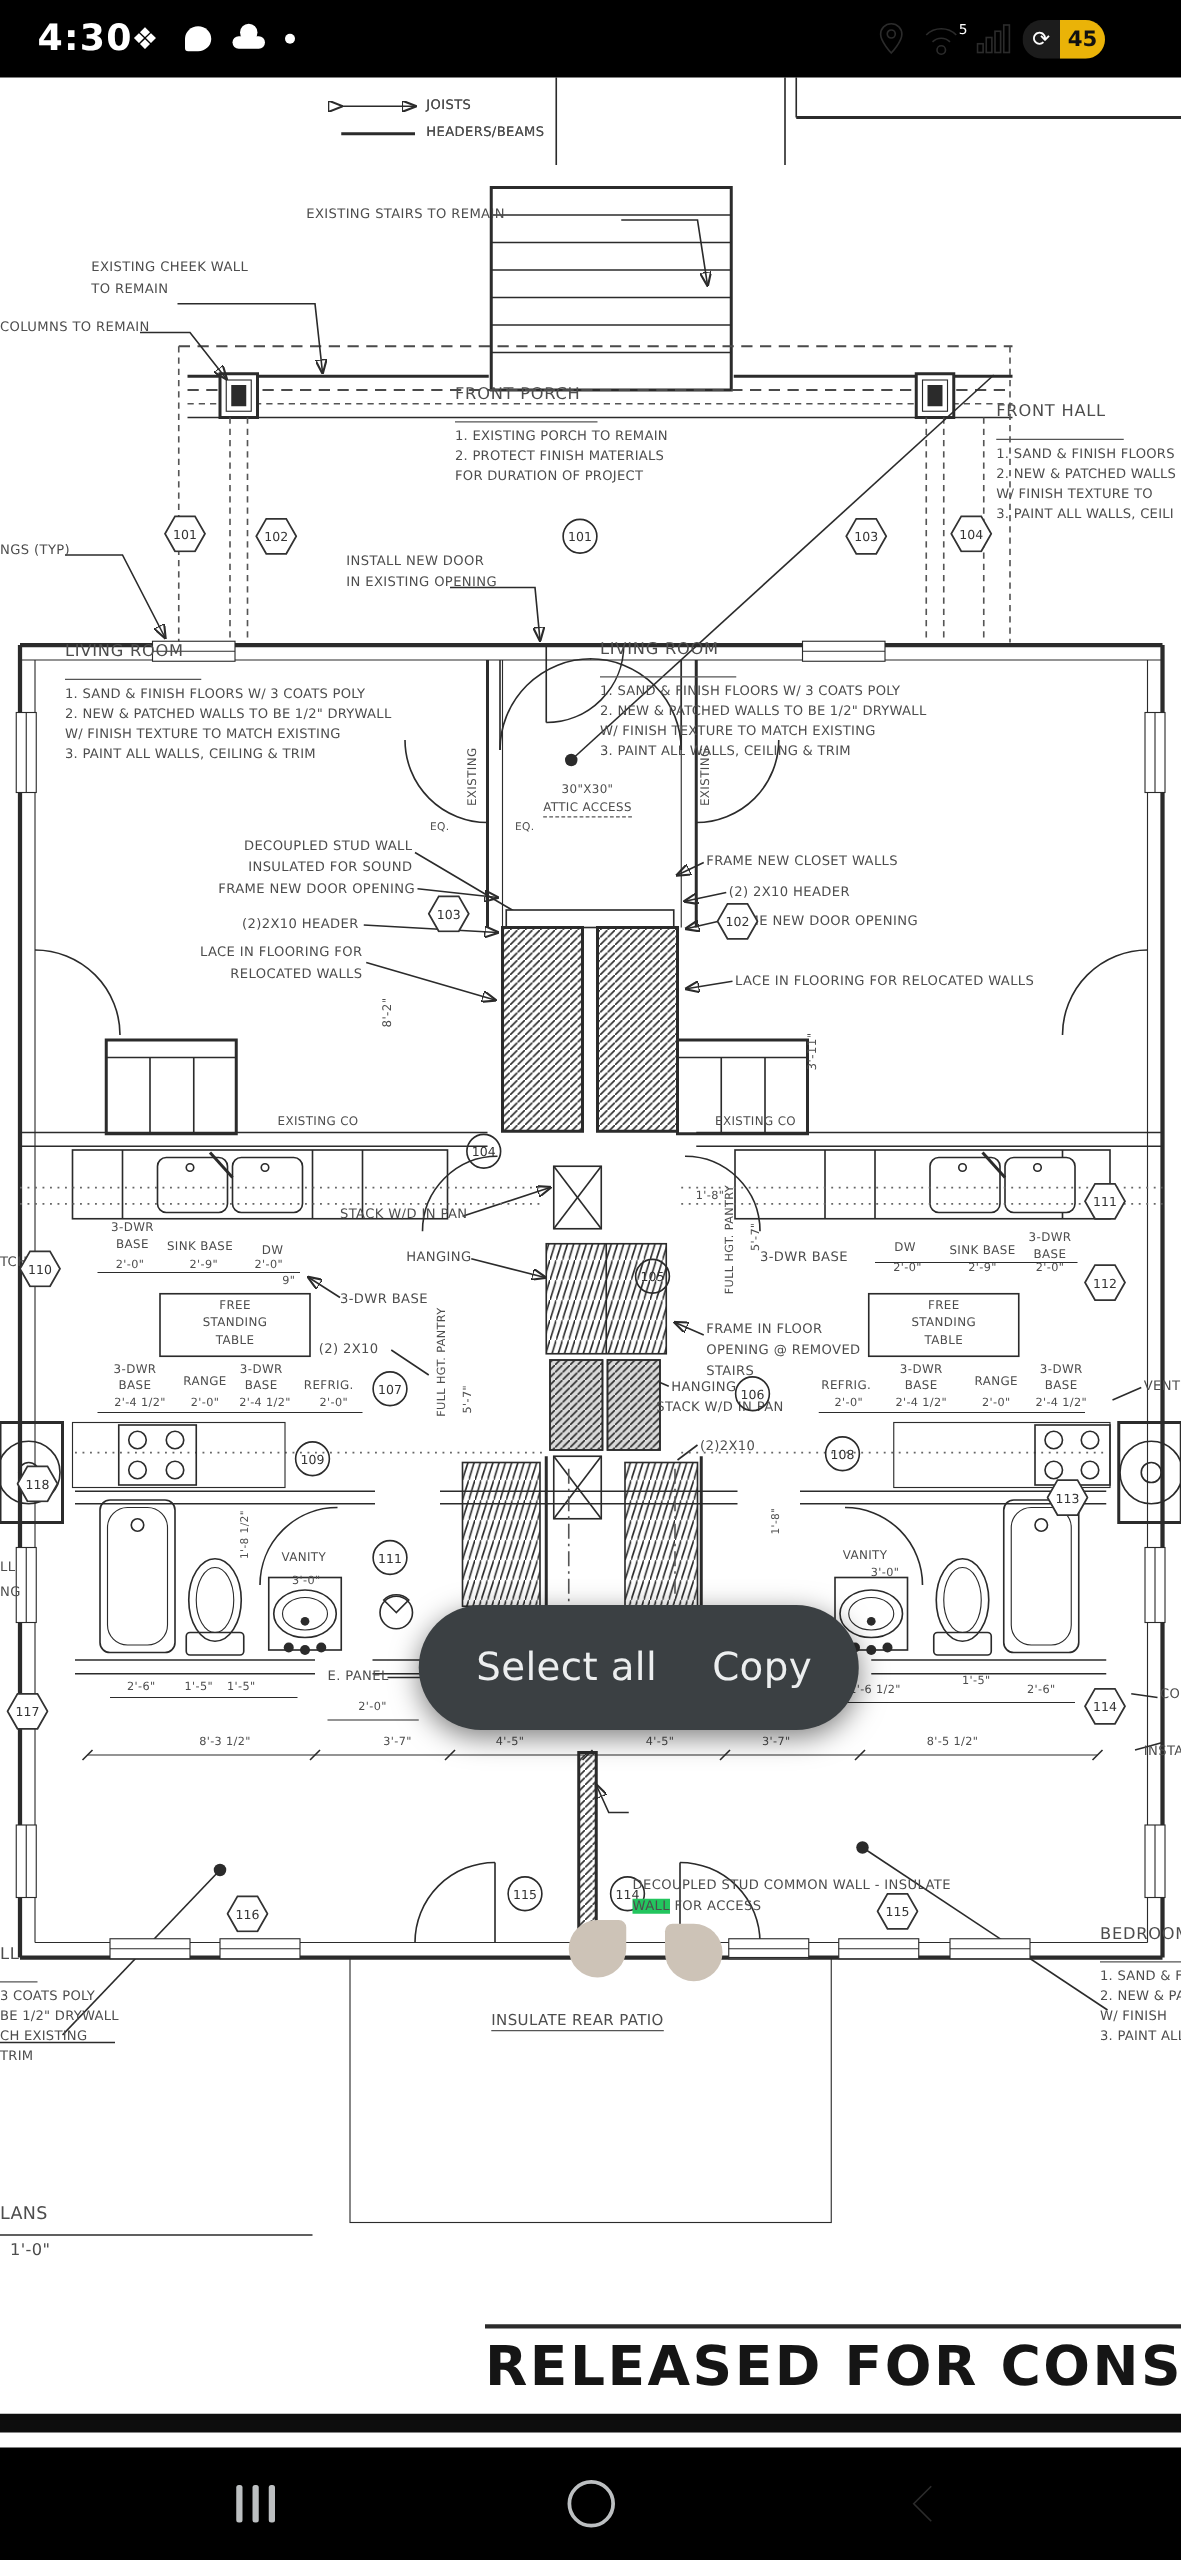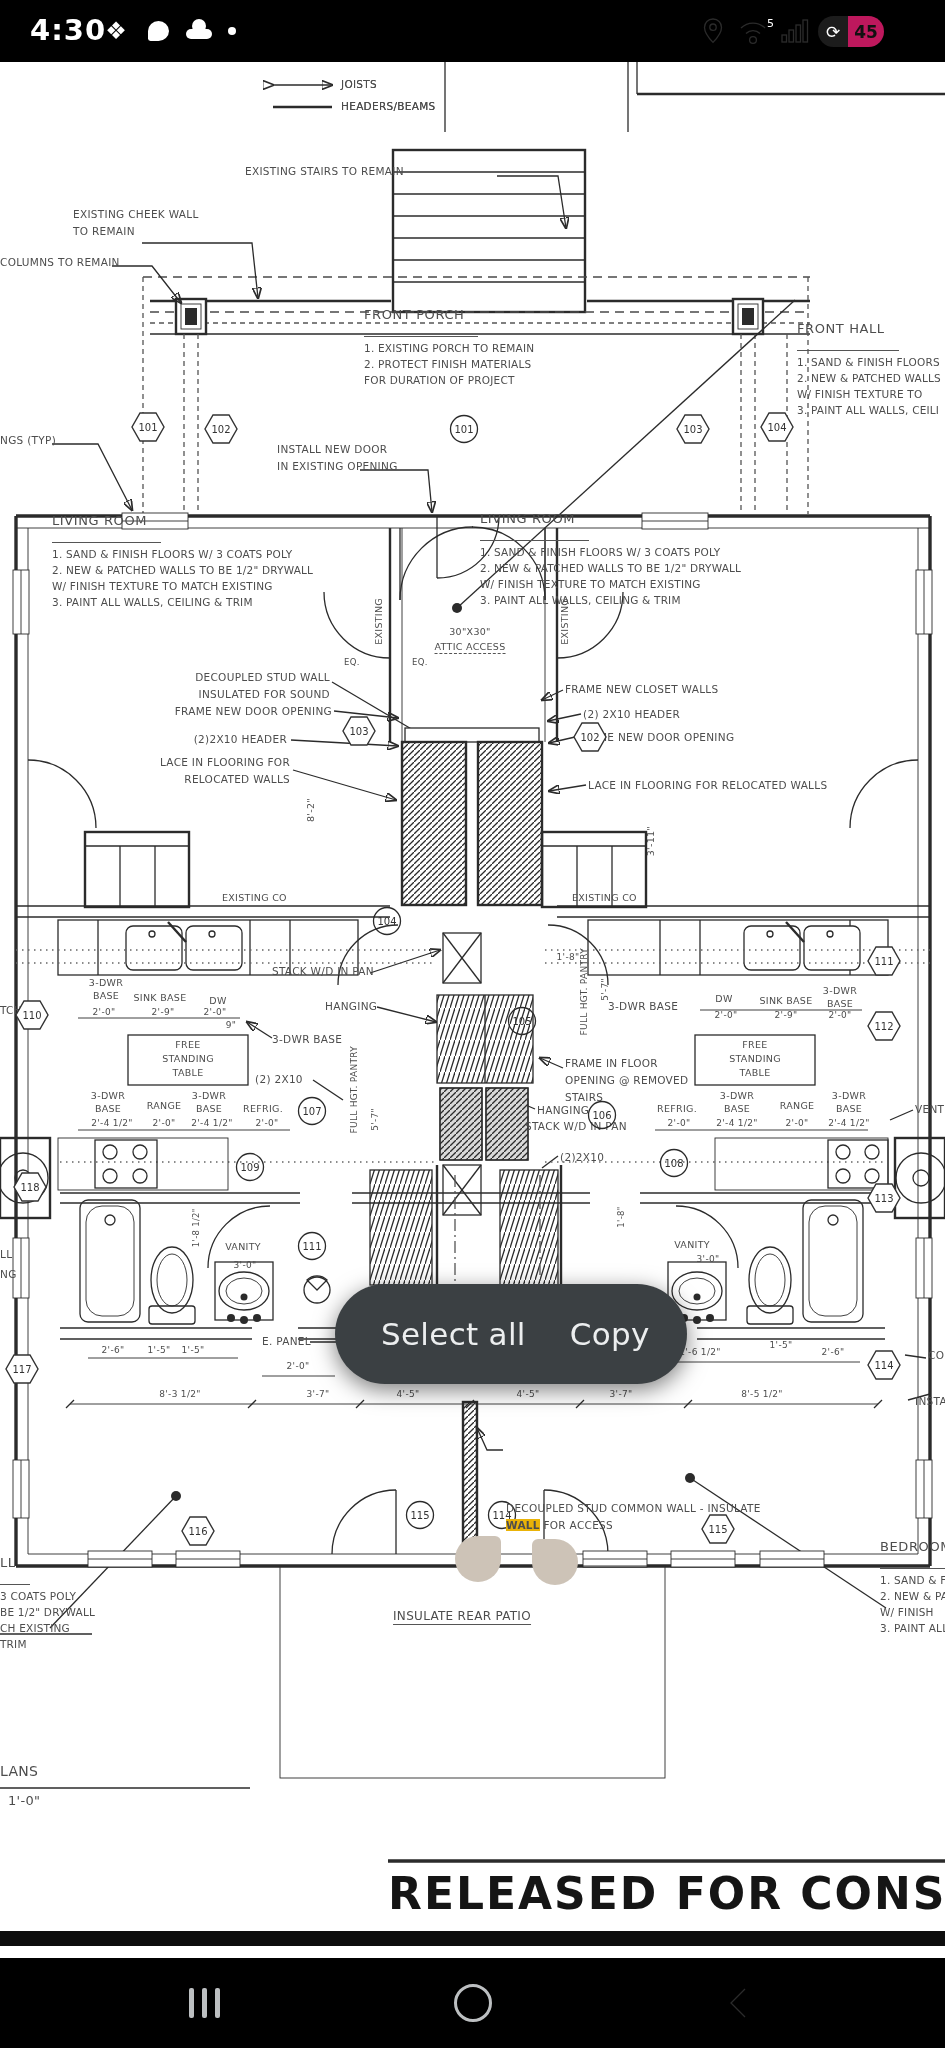--- a/index.html
+++ b/index.html
@@ -11,21 +11,21 @@
   .sb-time{position:absolute;left:30px;top:13px;font-size:29px;font-weight:bold;letter-spacing:1px;}
   .sb-ic{position:absolute;top:0;height:62px;display:flex;align-items:center;justify-content:center;color:#fff;}
   .glyph{font-size:24px;line-height:1;}
   .bubble{width:21px;height:20px;background:#fff;border-radius:50% 50% 50% 12%;}
   .clouds{position:relative;width:26px;height:16px;}
   .clouds:before{content:"";position:absolute;left:0;bottom:0;width:26px;height:10px;background:#fff;border-radius:6px;}
   .clouds:after{content:"";position:absolute;left:6px;top:-4px;width:14px;height:14px;background:#fff;border-radius:50%;}
   .dot{width:8px;height:8px;border-radius:50%;background:#fff;}
   .batt{position:absolute;left:818px;top:16px;width:66px;height:31px;border-radius:16px;overflow:hidden;display:flex;}
   .batt-l{width:30px;background:#1c1c1c;color:#fff;display:flex;align-items:center;justify-content:center;font-size:17px;}
-  .batt-r{flex:1;background:#be185d;color:#111;display:flex;align-items:center;justify-content:center;
+  .batt-r{flex:1;background:#eab308;color:#111;display:flex;align-items:center;justify-content:center;
           font-size:17px;font-weight:bold;}
   
   #navbar{position:absolute;left:0;top:1958px;width:945px;height:90px;background:#000;z-index:30;}
   .nav-ic{position:absolute;top:0;height:90px;display:flex;align-items:center;justify-content:center;}
   .recents{display:flex;gap:8px;}
   .recents i{display:block;width:5px;height:30px;background:#bcbfc1;border-radius:2px;}
   .homec{width:32px;height:32px;border:3.4px solid #bcbfc1;border-radius:50%;}
   
   #doc{position:absolute;left:0;top:62px;width:945px;height:1896px;background:#fff;}
   #linework{position:absolute;left:0;top:-62px;width:945px;height:2048px;z-index:1;}
@@ -43,21 +43,21 @@
   .lbl.vert{writing-mode:vertical-rl;transform:rotate(180deg);}
   .lbl.ul{border-bottom:1.2px solid #555;padding-bottom:1px;}
   .lbl.dul{border-bottom:1.2px dashed #555;padding-bottom:1px;}
   .note{position:absolute;color:#4d4d4d;}
   .note-title{font-size:13px;letter-spacing:.6px;border-bottom:1.2px solid #555;display:inline-block;
               padding-bottom:14px;padding-right:14px;margin-bottom:3px;}
   .note-line{font-size:10.5px;letter-spacing:.2px;line-height:16px;white-space:nowrap;}
   .tagbox{position:absolute;z-index:2;}
   
   .sel-line{position:absolute;z-index:3;font-size:10.5px;color:#4d4d4d;letter-spacing:.3px;white-space:nowrap;}
-  .sel-hl{background:#eab308;font-weight:bold;}
+  .sel-hl{background:#22c55e;}
   .handle{position:absolute;width:46px;height:46px;background:#cdc3b7;z-index:3;}
   .handle.left{border-radius:50% 6px 50% 50%;}
   .handle.right{border-radius:6px 50% 50% 50%;}
   #popup{position:absolute;left:335px;top:1284px;width:352px;height:100px;background:#3b4043;border-radius:52px;
          z-index:20;display:flex;align-items:center;box-shadow:0 6px 22px rgba(0,0,0,.5);}
   .popup-btn{color:#eceeef;font-size:31px;letter-spacing:.3px;background:none;border:none;
              font-family:"DejaVu Sans",sans-serif;padding:0;}
   #popup .sep{width:44px;}
   #stamp{position:absolute;left:388px;top:1806px;z-index:2;font-size:44px;font-weight:600;color:#151515;
          letter-spacing:2px;white-space:nowrap;}
@@ -624,21 +624,21 @@
             <text x="17" y="19" text-anchor="middle" font-size="10" fill="#333" font-family="DejaVu Sans">108</text>
           </svg></div>
         <div class="tagbox" style="left: 295px; top: 1231px;"><svg width="34" height="30">
             <circle cx="17" cy="15" r="13.5" fill="#fff" stroke="#333" stroke-width="1.4"></circle>
             <text x="17" y="19" text-anchor="middle" font-size="10" fill="#333" font-family="DejaVu Sans">111</text>
           </svg></div>
         <div class="tagbox" style="left: 13px; top: 1172px;"><svg width="34" height="30">
             <polygon points="9,1 25,1 33,15 25,29 9,29 1,15" fill="#fff" stroke="#333" stroke-width="1.4"></polygon>
             <text x="17" y="19" text-anchor="middle" font-size="10" fill="#333" font-family="DejaVu Sans">118</text>
           </svg></div>
-        <div class="tagbox" style="left: 867px; top: 1183px;"><svg width="34" height="30">
+        <div class="tagbox" style="left: 837px; top: 1183px;"><svg width="34" height="30">
             <polygon points="9,1 25,1 33,15 25,29 9,29 1,15" fill="#fff" stroke="#333" stroke-width="1.4"></polygon>
             <text x="17" y="19" text-anchor="middle" font-size="10" fill="#333" font-family="DejaVu Sans">113</text>
           </svg></div>
         <div class="tagbox" style="left: 5px; top: 1354px;"><svg width="34" height="30">
             <polygon points="9,1 25,1 33,15 25,29 9,29 1,15" fill="#fff" stroke="#333" stroke-width="1.4"></polygon>
             <text x="17" y="19" text-anchor="middle" font-size="10" fill="#333" font-family="DejaVu Sans">117</text>
           </svg></div>
         <div class="tagbox" style="left: 867px; top: 1350px;"><svg width="34" height="30">
             <polygon points="9,1 25,1 33,15 25,29 9,29 1,15" fill="#fff" stroke="#333" stroke-width="1.4"></polygon>
             <text x="17" y="19" text-anchor="middle" font-size="10" fill="#333" font-family="DejaVu Sans">114</text>

